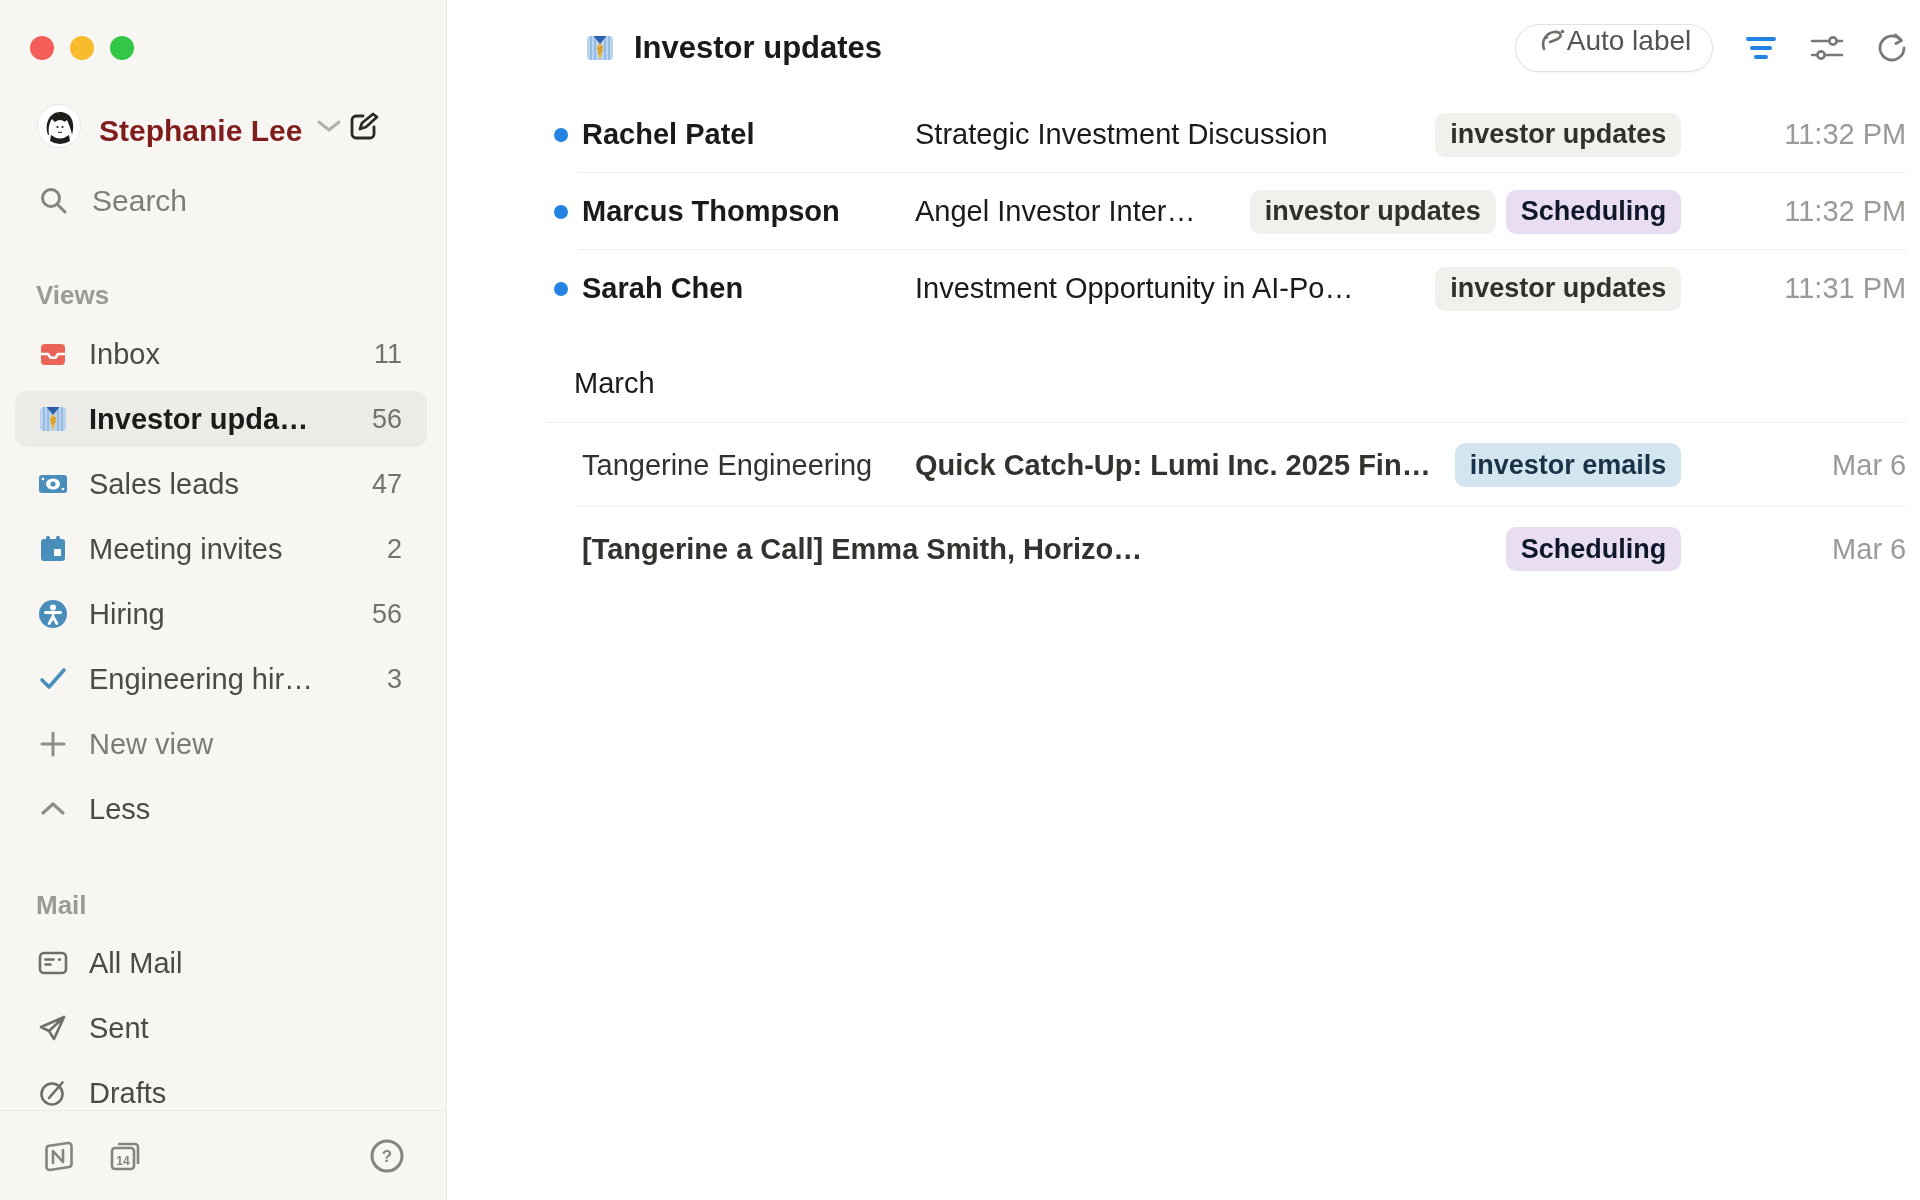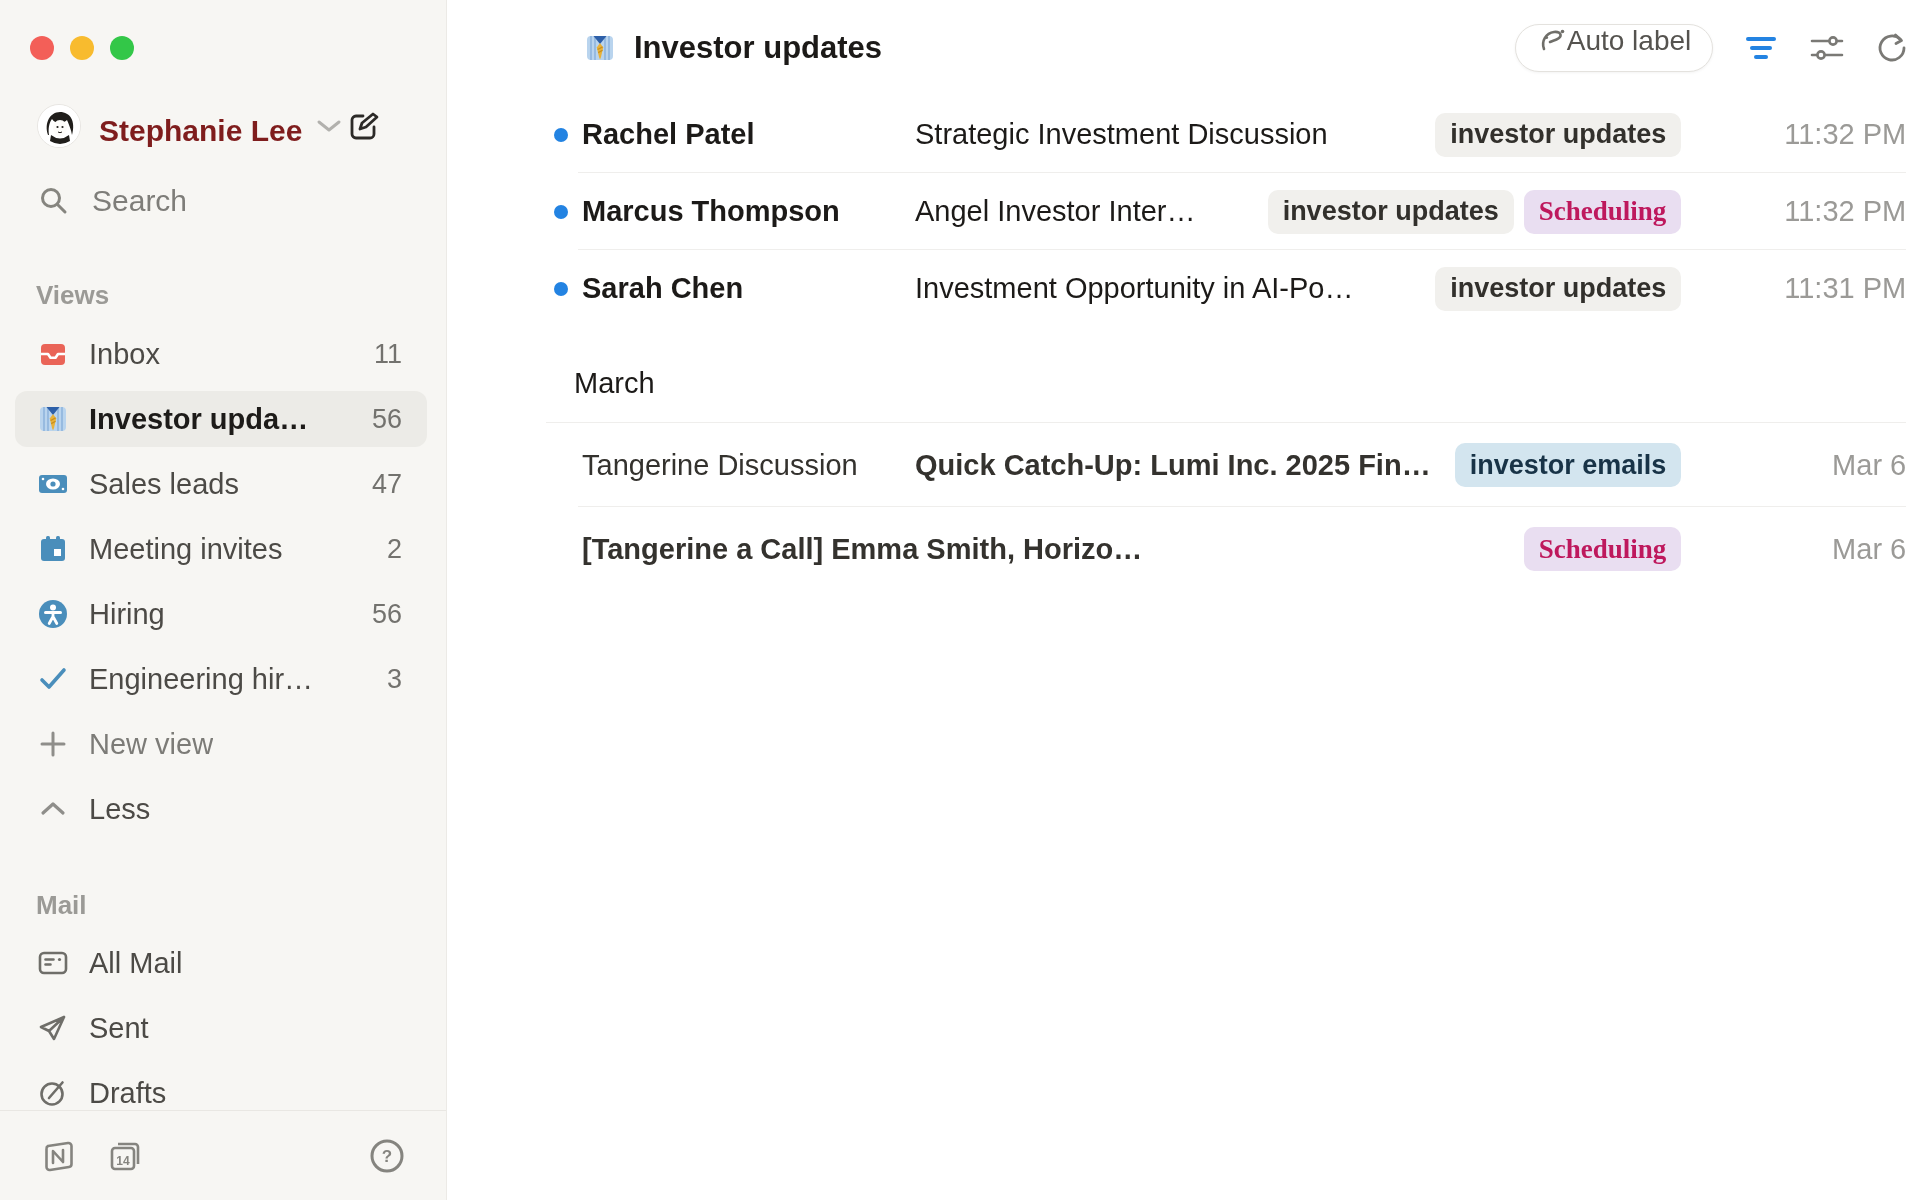--- a/index.html
+++ b/index.html
@@ -63,21 +63,21 @@
   .sender { width:333px; flex:none; font-size:29px; font-weight:700; color:#1c1a18;
     white-space:nowrap; overflow:hidden; text-overflow:ellipsis; }
   .mailrow.read .sender { font-weight:400; color:#34322e; }
   .subject { flex:1; min-width:0; font-size:29px; font-weight:500; color:#1c1a18;
     white-space:nowrap; overflow:hidden; text-overflow:ellipsis; padding-right:24px; }
   .mailrow.read .subject { font-weight:700; color:#34322e; }
   .chips { flex:none; display:flex; gap:10px; margin-left:auto; }
   .chip { height:44px; display:flex; align-items:center; padding:0 15px; border-radius:10px;
     font-size:27px; font-weight:600; white-space:nowrap; }
   .chip.gray { background:#f1f0ed; color:#32302c; }
-  .chip.purple { background:#e9def1; color:#be185d;font-family:Liberation Serif, serif; }
+  .chip.purple { background:#e9def1; color:#0f172a; }
   .chip.blue { background:#d3e5ef; color:#183347; }
   .rowtime { width:225px; flex:none; text-align:right; font-size:29px; color:#9b9a97; }
 
   .section-header { position:relative; height:96px; border-bottom:1px solid #efeeec; }
   .section-header .slabel { position:absolute; left:28px; bottom:22px; font-size:29px; font-weight:500; color:#1c1a18; }
 
   svg { display:block; }
 </style>
 </head>
 <body>
@@ -367,21 +367,21 @@
         </div>
         <div class="rowtime">11:31 PM</div>
       </div>
 
       <div class="section-header">
         <span class="slabel">March</span>
       </div>
 
       <div class="mailrow read hasline">
         <div class="dotcol"></div>
-        <div class="sender">Tangerine Discussion</div>
+        <div class="sender">Tangerine Engineering</div>
         <div class="subject">Quick Catch-Up: Lumi Inc. 2025 Fin…</div>
         <div class="chips">
           <span class="chip blue">investor emails</span>
         </div>
         <div class="rowtime">Mar 6</div>
       </div>
 
       <div class="mailrow read">
         <div class="dotcol"></div>
         <div class="subject">[Tangerine a Call] Emma Smith, Horizo…</div>

